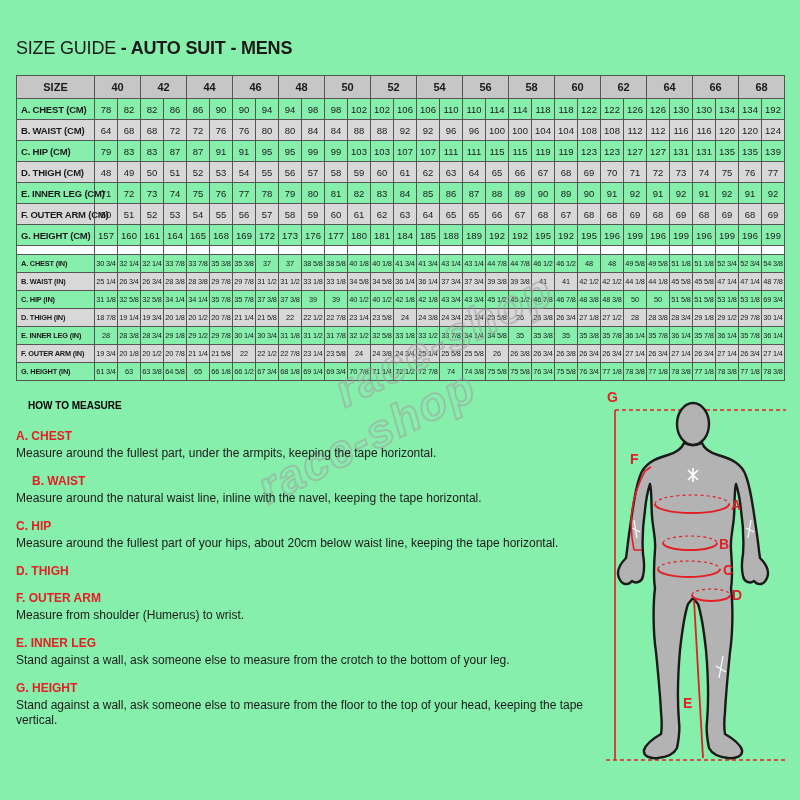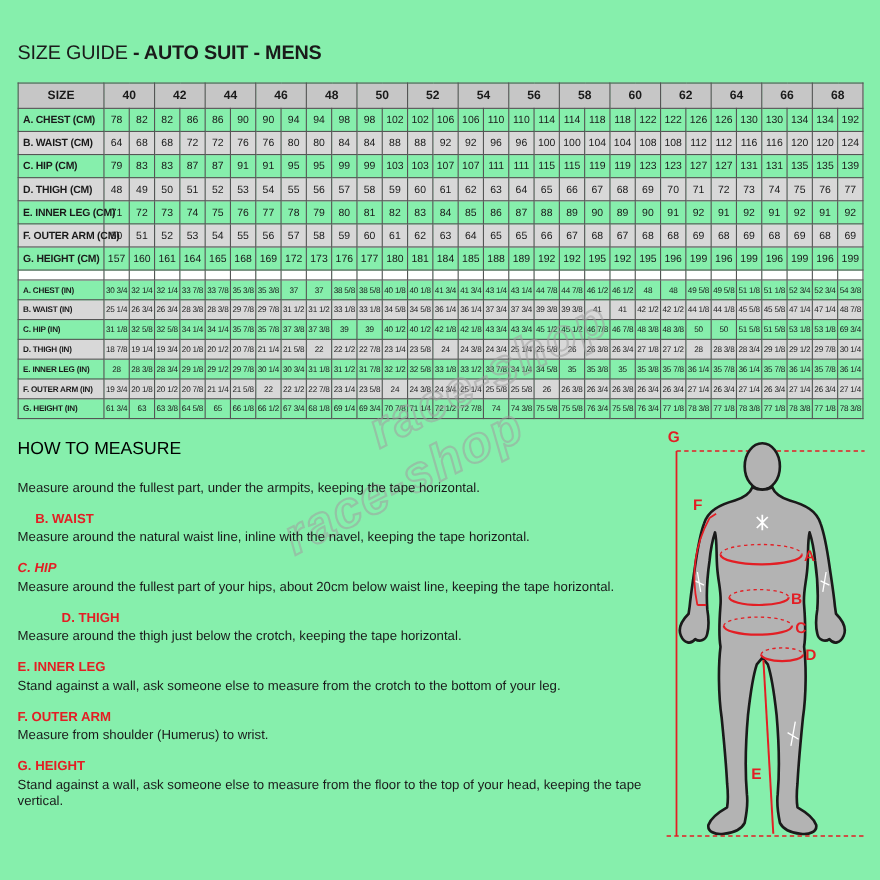--- a/index.html
+++ b/index.html
@@ -17,21 +17,21 @@
   table.size-table thead th{height:22px;background:#c6c6c6;font-size:11px;font-weight:700;}
   table.size-table thead th.corner{text-align:center;font-size:11px;}
   td.row-label{text-align:left !important;padding-left:4px !important;font-weight:700;
         font-size:8.3px;letter-spacing:-.2px;margin-left:44px;}
   tr.cm-row td{height:20px;font-size:9.5px;}
   tr.in-row td{height:17px;font-size:7.4px;letter-spacing:-.2px;}
   tr.stripe td{background:#d8d8d8;}
   tr.spacer-row td{height:8px;background:#fff;}
   .wm-svg{position:absolute;left:0;top:0;pointer-events:none;}
   .measure{position:absolute;left:16px;top:400px;width:600px;}
-  .measure h2{margin:0 0 18px 0;font-size:16px;font-weight:400;color:#000;}
+  .measure h2{margin:0 0 18px 12px;font-size:10px;font-weight:700;color:#000;}
   .m-section{margin-bottom:13px;}
   .m-label{font-size:12px;font-weight:700;margin-bottom:3px;}
   .m-desc{font-size:12px;color:#1a1a1a;line-height:1.25;}
   .diagram{position:absolute;left:598px;top:388px;}
 </style>
 </head>
 <body>
 
 <div class="page">
 
@@ -595,41 +595,41 @@
 
   <svg class="wm-svg" width="800" height="800" viewBox="0 0 800 800">
     <text transform="translate(345,408) rotate(-27)" font-family="Liberation Sans, sans-serif" font-size="46" font-style="italic" font-weight="bold" fill="none" stroke="#a0a0a0" stroke-width="2" opacity="0.55" letter-spacing="2">race-shop</text>
     <text transform="translate(268,505) rotate(-27)" font-family="Liberation Sans, sans-serif" font-size="46" font-style="italic" font-weight="bold" fill="none" stroke="#a0a0a0" stroke-width="2" opacity="0.55" letter-spacing="2">race-shop</text>
   </svg>
 
   <div class="measure">
     <h2>HOW TO MEASURE</h2>
     <div id="measure-sections">
         <div class="m-section">
+          <div class="m-label" style="color: rgb(227, 30, 36);">A. CHEST</div>
           <div class="m-desc">Measure around the fullest part, under the armpits, keeping the tape horizontal.</div>
         </div>
         <div class="m-section">
           <div class="m-label" style="color: rgb(227, 30, 36); margin-left: 16px;">B. WAIST</div>
           <div class="m-desc">Measure around the natural waist line, inline with the navel, keeping the tape horizontal.</div>
         </div>
         <div class="m-section">
-          <div class="m-label" style="color: rgb(227, 30, 36); font-style: italic;">C. HIP</div>
+          <div class="m-label" style="color: rgb(227, 30, 36);">C. HIP</div>
           <div class="m-desc">Measure around the fullest part of your hips, about 20cm below waist line, keeping the tape horizontal.</div>
         </div>
         <div class="m-section">
-          <div class="m-label" style="color: rgb(227, 30, 36); margin-left: 40px;">D. THIGH</div>
-          <div class="m-desc">Measure around the thigh just below the crotch, keeping the tape horizontal.</div>
+          <div class="m-label" style="color: rgb(227, 30, 36);">D. THIGH</div>
+        </div>
+        <div class="m-section">
+          <div class="m-label" style="color: rgb(227, 30, 36);">F. OUTER ARM</div>
+          <div class="m-desc">Measure from shoulder (Humerus) to wrist.</div>
         </div>
         <div class="m-section">
           <div class="m-label" style="color: rgb(227, 30, 36);">E. INNER LEG</div>
           <div class="m-desc">Stand against a wall, ask someone else to measure from the crotch to the bottom of your leg.</div>
-        </div>
-        <div class="m-section">
-          <div class="m-label" style="color: rgb(227, 30, 36);">F. OUTER ARM</div>
-          <div class="m-desc">Measure from shoulder (Humerus) to wrist.</div>
         </div>
         <div class="m-section">
           <div class="m-label" style="color: rgb(227, 30, 36);">G. HEIGHT</div>
           <div class="m-desc">Stand against a wall, ask someone else to measure from the floor to the top of your head, keeping the tape vertical.</div>
         </div>
       </div>
   </div>
 
   <svg class="diagram" width="195" height="402" viewBox="0 0 195 402">
 

